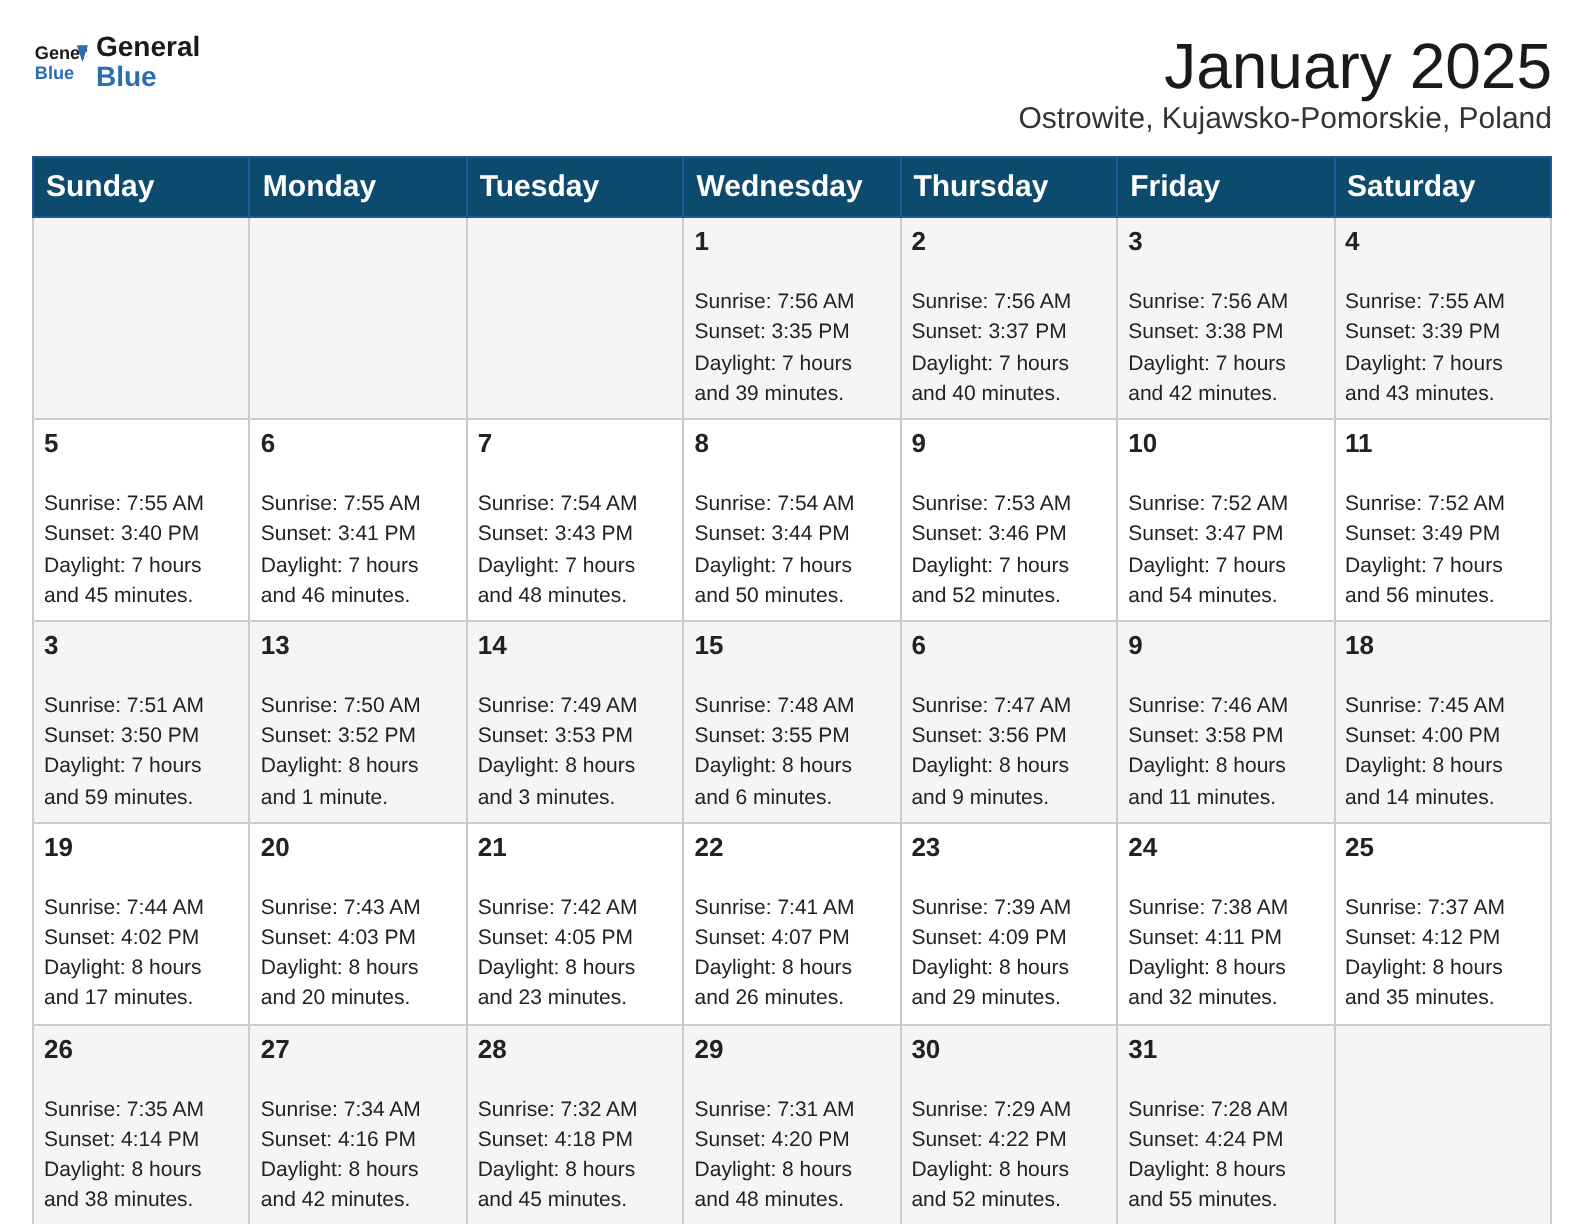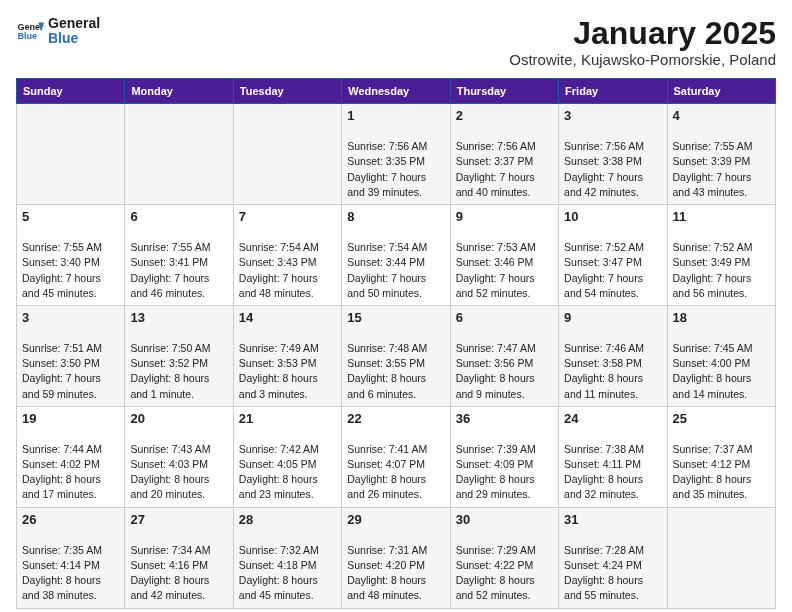--- a/index.html
+++ b/index.html
@@ -23,40 +23,40 @@
     }
     .logo-icon {
       width: 28px;
       height: 28px;
     }
     .title-area {
       text-align: right;
     }
     .month-title {
       font-size: 32px;
-      font-weight: bold;
+      font-weight: normal;
       color: #1a1a1a;
       line-height: 1.1;
     }
     .subtitle {
       font-size: 15px;
       color: #333;
       text-align: right;
     }
     table {
       width: 100%;
       border-collapse: collapse;
       table-layout: fixed;
     }
     thead th {
-      background-color: #4c1d95;
+      background-color: #0c4a6e;
       color: white;
       text-align: left;
       padding: 6px 6px;
-      font-size: 11px;
+      font-size: 15px;
       font-weight: bold;
       border: 1px solid #1a5a9a;
     }
     tbody td {
       border: 1px solid #ccc;
       vertical-align: top;
       padding: 4px 5px;
       font-size: 10.5px;
       color: #222;
       height: 80px;
@@ -208,21 +208,21 @@
         </td>
         <td>
           <span class="day-num">21</span>
           <div class="day-info">Sunrise: 7:42 AM<br>Sunset: 4:05 PM<br>Daylight: 8 hours<br>and 23 minutes.</div>
         </td>
         <td>
           <span class="day-num">22</span>
           <div class="day-info">Sunrise: 7:41 AM<br>Sunset: 4:07 PM<br>Daylight: 8 hours<br>and 26 minutes.</div>
         </td>
         <td>
-          <span class="day-num">36</span>
+          <span class="day-num">23</span>
           <div class="day-info">Sunrise: 7:39 AM<br>Sunset: 4:09 PM<br>Daylight: 8 hours<br>and 29 minutes.</div>
         </td>
         <td>
           <span class="day-num">24</span>
           <div class="day-info">Sunrise: 7:38 AM<br>Sunset: 4:11 PM<br>Daylight: 8 hours<br>and 32 minutes.</div>
         </td>
         <td>
           <span class="day-num">25</span>
           <div class="day-info">Sunrise: 7:37 AM<br>Sunset: 4:12 PM<br>Daylight: 8 hours<br>and 35 minutes.</div>
         </td>

